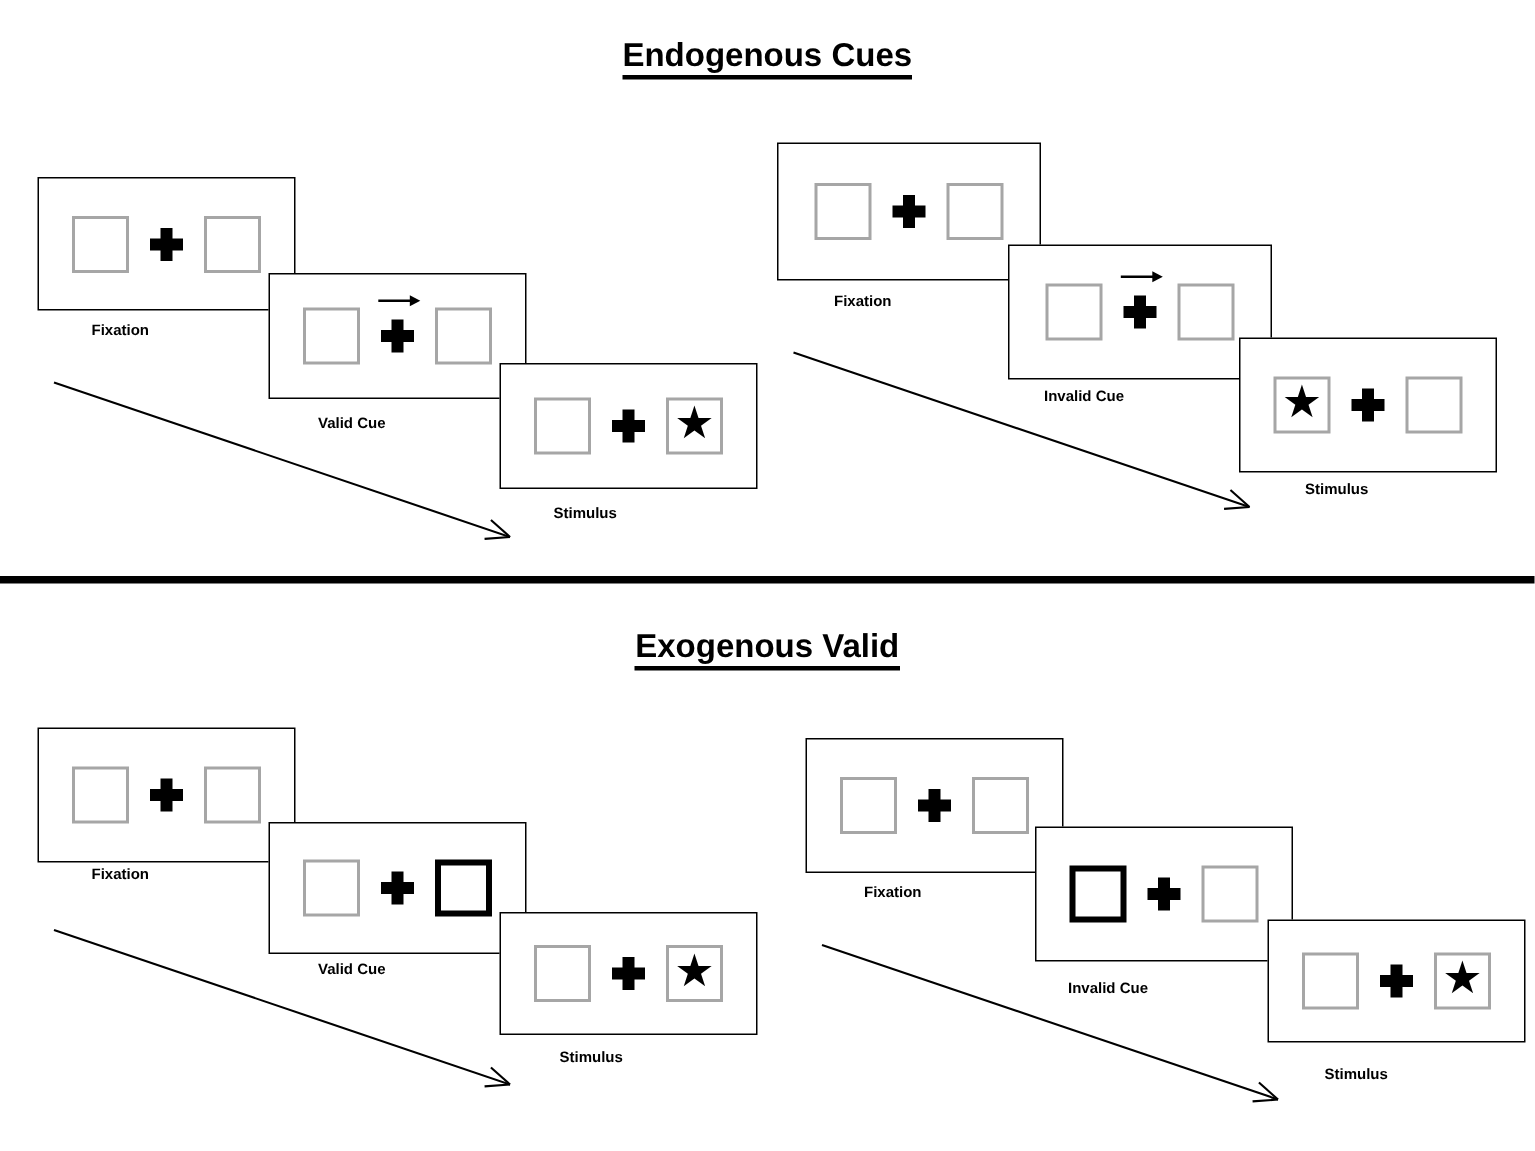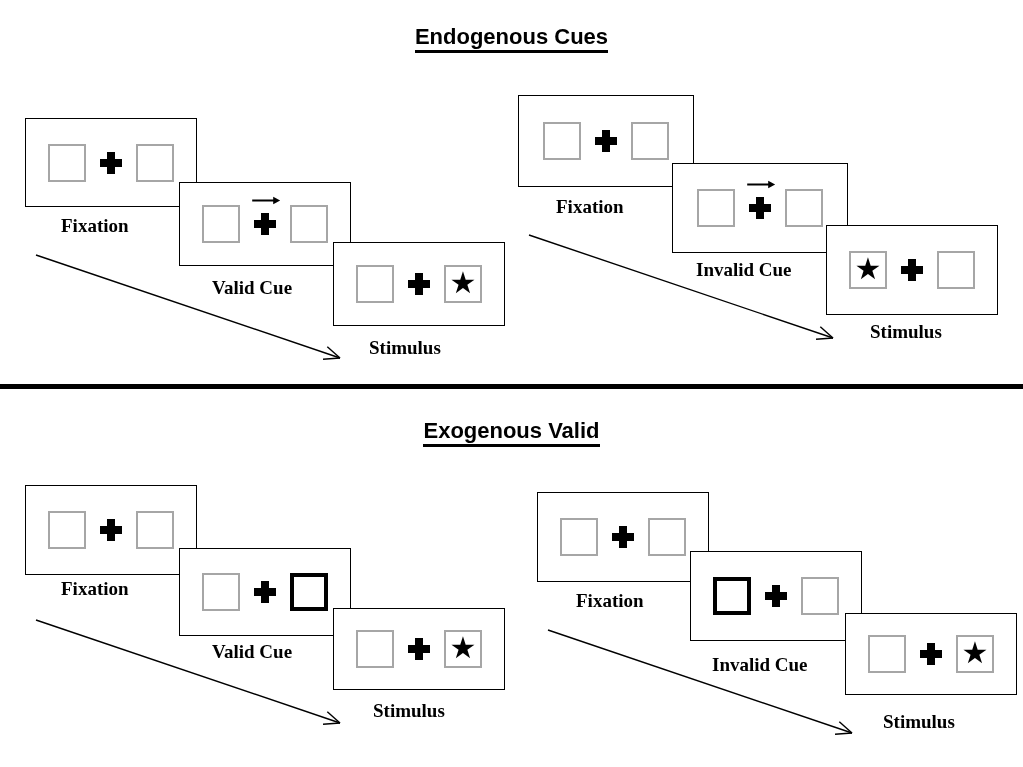--- a/index.html
+++ b/index.html
@@ -102,25 +102,24 @@
     position: absolute;
     top: -17px;
     left: 50%;
     transform: translateX(-46%);
     width: 30px; height: 9px;
   }
 
   .panel-label {
     position: absolute;
     font-weight: bold;
-    font-size: 19px;
+    font-size: 10px;
     color: #000000;
     white-space: nowrap;
     text-align: left;
-    font-family: Liberation Serif, serif;
   }
 
   .time-arrow {
     position: absolute;
     overflow: visible;
   }
 </style>
 </head>
 <body>
 

